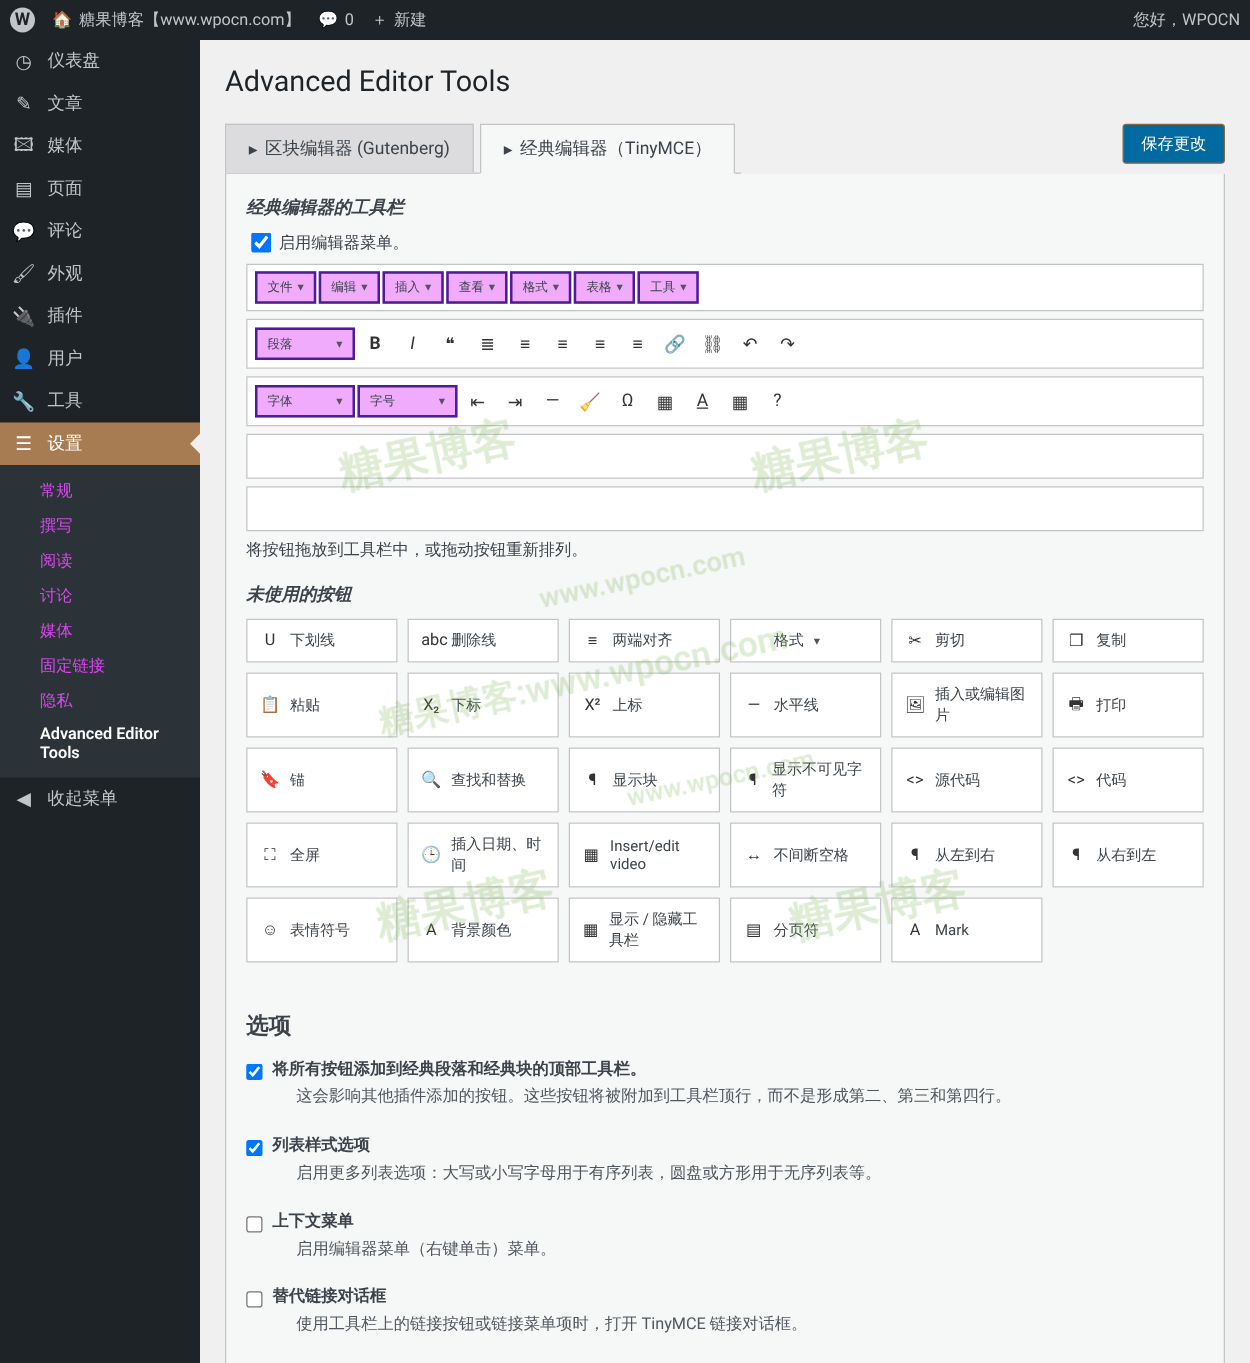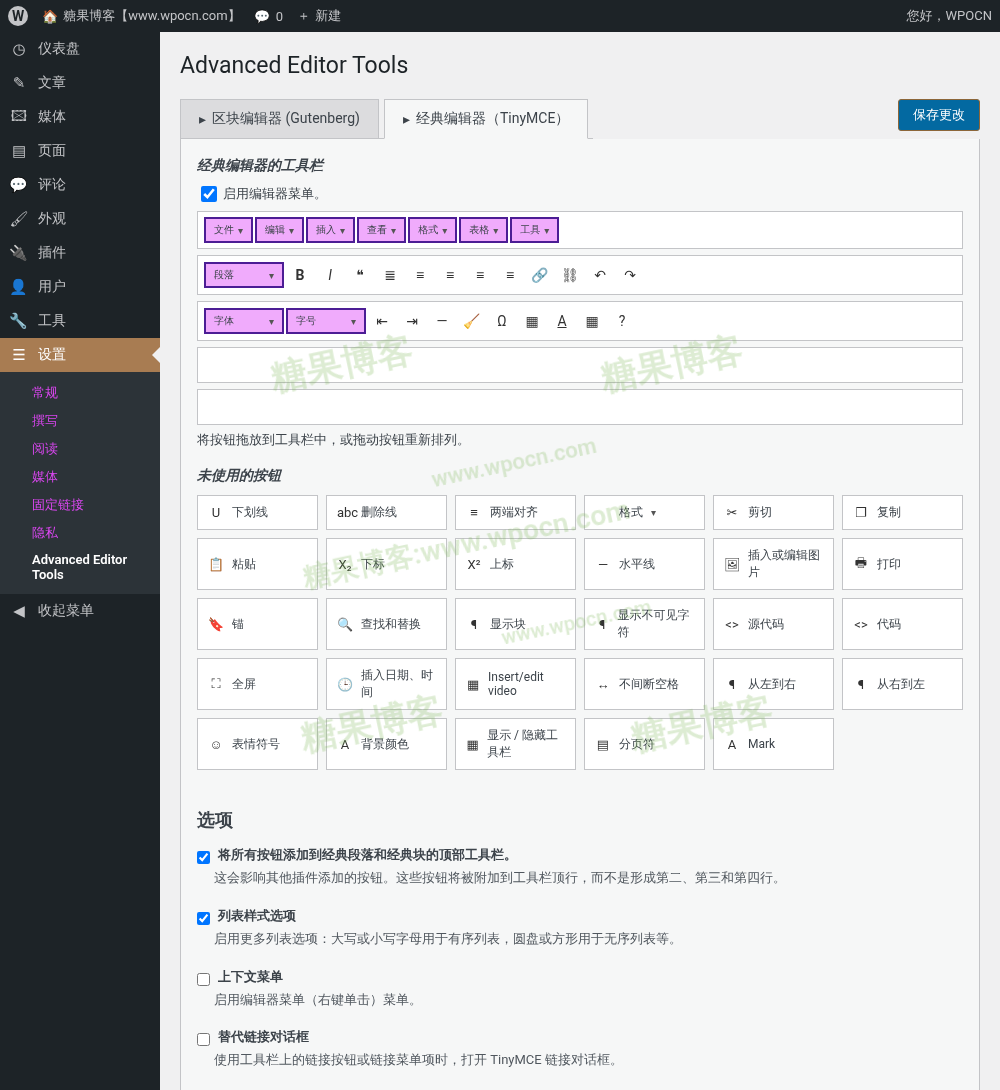--- a/index.html
+++ b/index.html
@@ -34,21 +34,21 @@
 .tb-btn { width: 28px; height: 28px; display: flex; align-items: center; justify-content: center; font-size: 14px; color: #333; cursor: pointer; border-radius: 2px; }
 .dd-wide { min-width: 80px; justify-content: space-between; }
 .help { color: #3c434a; font-size: 13px; margin: 6px 0 18px; }
 .unused-grid { display: grid; grid-template-columns: repeat(6, 1fr); gap: 8px; }
 .unused-btn { border: 1px solid #c3c4c7; background: #fff; padding: 8px 10px; font-size: 12px; display: flex; align-items: center; gap: 8px; cursor: grab; }
 .unused-btn .ic { width: 16px; text-align: center; font-size: 13px; color: #333; }
 .section { margin-top: 38px; }
 .section h2 { font-size: 18px; font-weight: 600; margin-bottom: 14px; }
 .opt { margin-bottom: 18px; }
 .opt-head { display: flex; align-items: flex-end; gap: 8px; font-weight: 600; font-size: 13px; }
-.opt-desc { font-size: 13px; color: #50575e; margin-left: 17px; margin-top: 4px; line-height: 1.6; max-width: 650px; }
+.opt-desc { font-size: 13px; color: #50575e; margin-left: 40px; margin-top: 4px; line-height: 1.6; max-width: 650px; }
 .watermark { position: fixed; color: rgba(120,180,80,0.25); font-size: 36px; font-weight: 600; pointer-events: none; transform: rotate(-12deg); z-index: 999; }
 </style>
 </head>
 <body>
 
 <div class="toolbar">
   <div class="toolbar-left">
     <span class="wp-logo">W</span>
     <a>🏠 <span>糖果博客【www.wpocn.com】</span></a>
     <a>💬 <span>0</span></a>
@@ -102,20 +102,21 @@
         </div>
         <div class="menu-item current">
           <span class="icon">☰</span>
           <span>设置</span>
         </div>
       </div>
     <div class="submenu" id="submenu">
         <div class="submenu-item">常规</div>
         <div class="submenu-item">撰写</div>
         <div class="submenu-item">阅读</div>
+        <div class="submenu-item">讨论</div>
         <div class="submenu-item">媒体</div>
         <div class="submenu-item">固定链接</div>
         <div class="submenu-item">隐私</div>
         <div class="submenu-item current">Advanced Editor Tools</div>
       </div>
     <div class="menu-item">
         <span class="icon">◀</span>
         <span>收起菜单</span>
       </div>
   </div>

